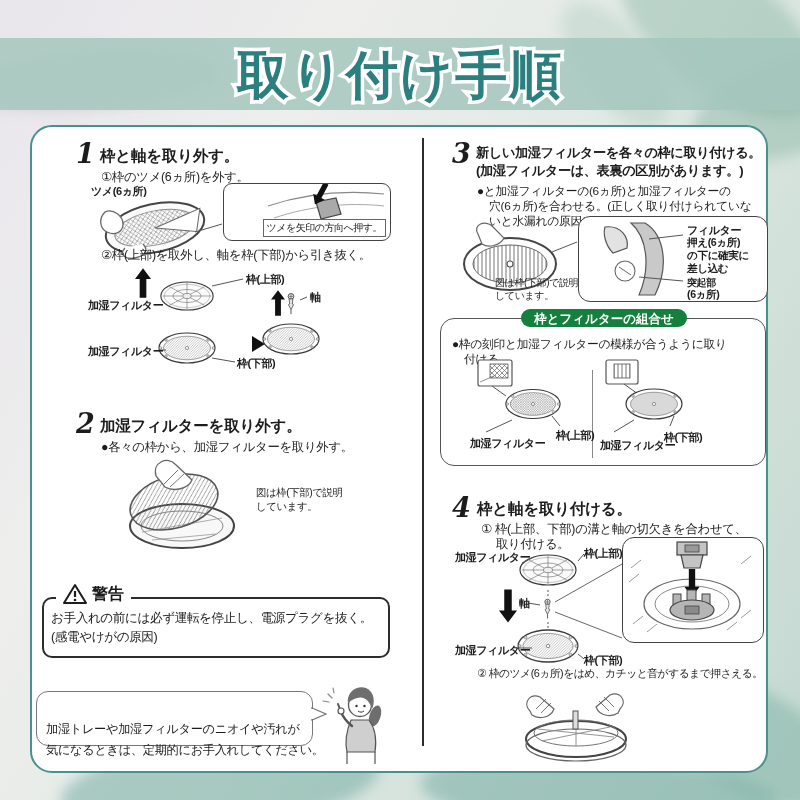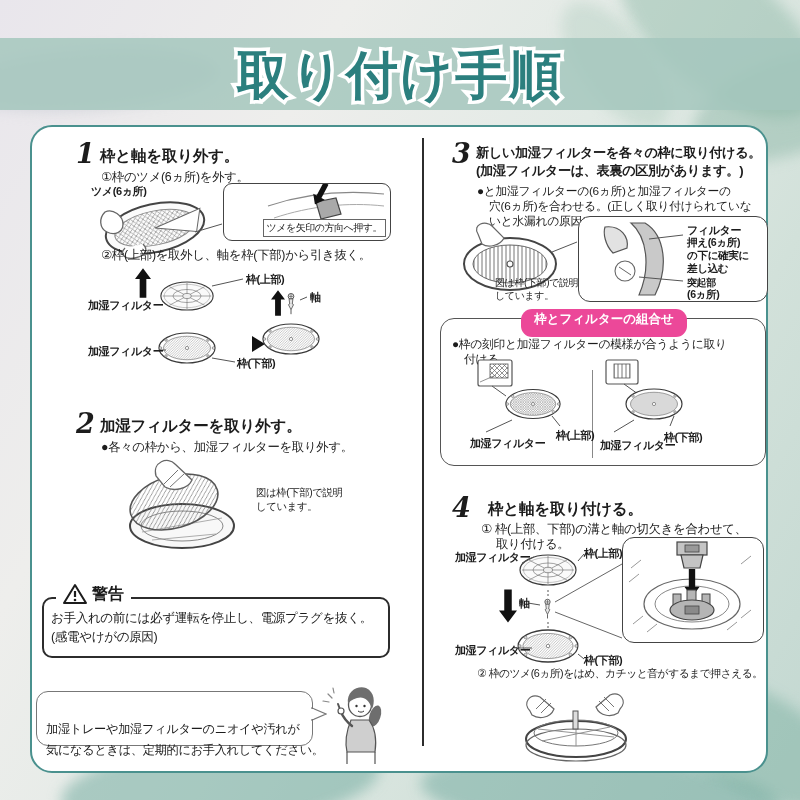--- a/index.html
+++ b/index.html
@@ -33,21 +33,21 @@
   .warnbox{position:absolute;left:42px;top:597px;width:348px;height:61px;border:2px solid #2c2c2c;
            border-radius:10px;background:#fff;box-sizing:border-box;}
   .warnhead{position:absolute;left:56px;top:583px;background:#fff;padding:0 7px;display:flex;
             align-items:center;gap:5px;font-weight:bold;font-size:16px;}
   
   .notebox{position:absolute;left:36px;top:691px;width:277px;height:55px;border:1.5px solid #777;
            border-radius:12px;background:#fff;box-sizing:border-box;}
   
   .combobox{position:absolute;left:440px;top:318px;width:326px;height:148px;border:1.5px solid #555;
             border-radius:14px;background:#fff;box-sizing:border-box;}
-  .pill{position:absolute;left:521px;top:309px;width:166px;height:28px;background:#ec4899;color:#fff;
+  .pill{position:absolute;left:521px;top:309px;width:166px;height:18px;background:#15803d;color:#fff;
         border-radius:11px;font-size:12.5px;font-weight:bold;text-align:center;line-height:21px;letter-spacing:0;}
   svg{display:block;}
   .svgabs{position:absolute;}
 </style>
 </head>
 <body>
 
 <svg width="0" height="0" style="position:absolute">
   <defs>
     <pattern id="pat-hatch" patternUnits="userSpaceOnUse" width="5" height="5">
@@ -281,21 +281,21 @@
   <rect x="6" y="2" width="32" height="24" rx="2" fill="#fff" stroke="#555" stroke-width="1.2"></rect>
   <rect x="14" y="6" width="16" height="14" fill="url(#pat-vlines)" stroke="#555" stroke-width="0.8"></rect>
   <path d="M24,26 L38,36" stroke="#555" stroke-width="1"></path>
   <use href="#sym-vlinedisc" x="24" y="24" width="60" height="44"></use>
   <path d="M34,62 L14,74 M74,58 L70,68" stroke="#555" stroke-width="1"></path>
 </svg>
 <div class="abs lbl" style="left:600px;top:438px;">加湿フィルター</div>
 <div class="abs lbl" style="left:664px;top:430px;">枠(下部)</div>
 
 <div class="abs stepnum" style="left:452px;top:494px;">4</div>
-<div class="abs h1" style="left:477px;top:499px;margin-left:11px;">枠と軸を取り付ける。</div>
+<div class="abs h1" style="left:477px;top:499px;">枠と軸を取り付ける。</div>
 <div class="abs txt" style="left:481px;top:521px;">① 枠(上部、下部)の溝と軸の切欠きを合わせて、</div>
 <div class="abs txt" style="left:496px;top:536px;">取り付ける。</div>
 
 <svg class="svgabs" style="left:448px;top:542px" width="175" height="142" viewBox="0 0 175 142">
   <use href="#sym-wheel" x="70" y="8" width="60" height="40"></use>
   <path d="M86,15 L74,21 M130,19 L136,12" stroke="#555" stroke-width="1"></path>
   <use href="#sym-arrow-down" x="51" y="43" width="18" height="42"></use>
   <path d="M100,48 L100,56 M100,80 L100,92" stroke="#555" stroke-width="1" stroke-dasharray="2,2"></path>
   <use href="#sym-shaft" x="93" y="55" width="13" height="24"></use>
   <path d="M80,61 L92,63" stroke="#555" stroke-width="1"></path>

